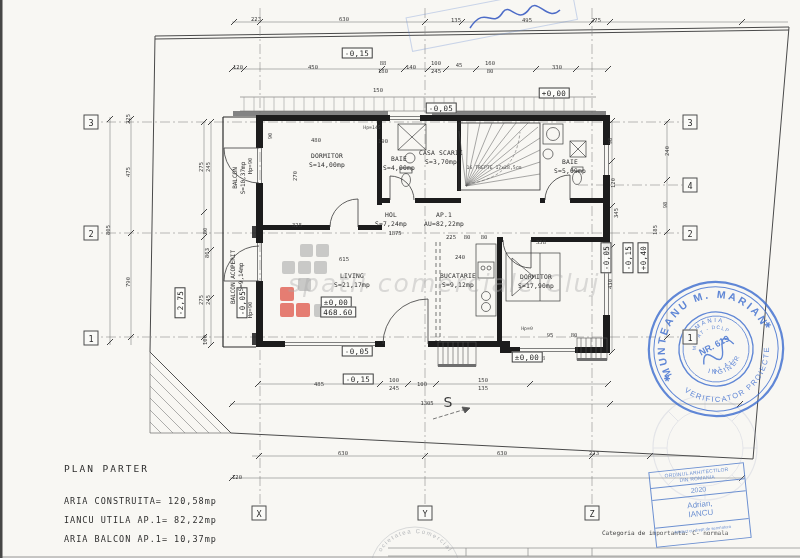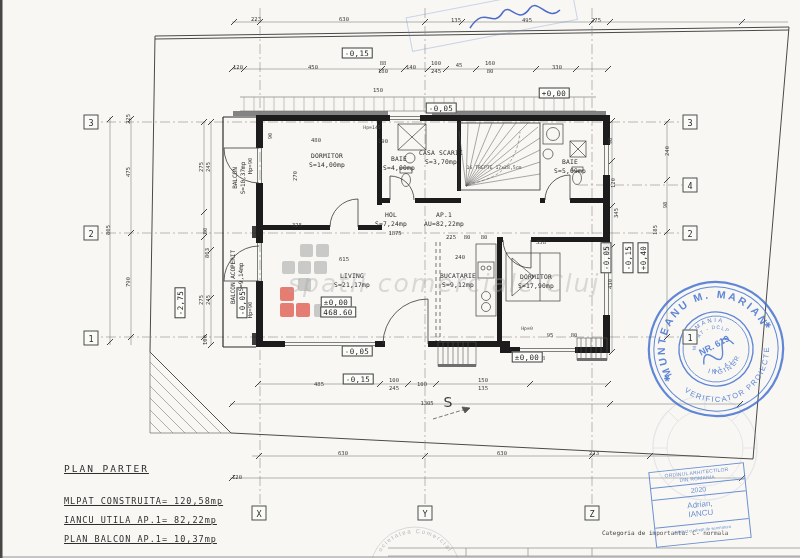--- a/index.html
+++ b/index.html
@@ -11,21 +11,21 @@
   .v{transform:translate(-50%,-50%) rotate(-90deg);}
   .r{font-size:6.3px;text-align:center;letter-spacing:.2px;color:#2b2b2b;line-height:1.35;}
   .rv{font-size:6px;text-align:center;transform:translate(-50%,-50%) rotate(-90deg);line-height:1.3;color:#2b2b2b;}
   .l{border:1px solid #3d3d3d;background:rgba(252,252,250,.92);padding:0 2px;font-size:7.5px;color:#1f1f1f;letter-spacing:.4px;}
   .lv{border:1px solid #3d3d3d;background:rgba(252,252,250,.92);padding:0 2px;font-size:7.5px;color:#1f1f1f;letter-spacing:.4px;transform:translate(-50%,-50%) rotate(-90deg);}
   .s{font-size:4.8px;color:#4a4a4a;}
   .cp{font-size:14px;font-family:"DejaVu Sans",sans-serif;color:#3c3c3c;}
   .axm{position:absolute;width:13px;height:13px;border:1px solid #4c4c4c;background:rgba(250,250,247,.95);
        font:8.5px "DejaVu Sans Mono",monospace;color:#2b2b2b;display:flex;align-items:center;justify-content:center;
        transform:translate(-50%,-50%);}
-  #notes-block{position:absolute;left:64px;top:463px;color:#2e2e2e;text-decoration:underline;}
+  #notes-block{position:absolute;left:64px;top:463px;color:#2e2e2e;}
   #plan-title{font:9.5px "DejaVu Sans Mono",monospace;letter-spacing:2px;margin-bottom:22px;}
   .area-line{font:8.5px "DejaVu Sans Mono",monospace;letter-spacing:1px;margin-bottom:9px;white-space:pre;}
   #footer-category{position:absolute;left:602px;top:529px;font:6px "DejaVu Sans Mono",monospace;color:#3f3f3f;white-space:nowrap;}
   
   #rect-stamp{position:absolute;left:652px;top:467px;width:94px;height:74px;border:1.5px solid #4a77c9;
      transform:rotate(-6deg);color:#4a77c9;opacity:.8;font-family:"Liberation Sans",sans-serif;background:rgba(255,255,255,.15);}
   #rect-stamp .rs-row{border-bottom:1px solid #4a77c9;text-align:center;padding:1px 2px;}
   #rect-stamp .rs-h{font-size:5px;line-height:1.25;letter-spacing:.2px;}
   #rect-stamp .rs-num{font-size:7px;padding:2px;}
   #rect-stamp .rs-name{font-size:8px;line-height:1.2;padding:4px 2px;white-space:pre-line;}
@@ -373,23 +373,23 @@
       <div class="axm" style="left: 690px; top: 233px;">2</div>
       <div class="axm" style="left: 690px; top: 337px;">1</div>
       <div class="axm" style="left: 259px; top: 513px;">X</div>
       <div class="axm" style="left: 425px; top: 513px;">Y</div>
       <div class="axm" style="left: 592px; top: 513px;">Z</div>
     </div>
 
   <div id="notes-block">
     <div id="plan-title">PLAN PARTER</div>
     <div id="area-lines">
-        <div class="area-line">MLPAT CONSTRUITA= 120,58mp</div>
+        <div class="area-line">ARIA CONSTRUITA= 120,58mp</div>
         <div class="area-line">IANCU UTILA AP.1= 82,22mp</div>
-        <div class="area-line">PLAN BALCON AP.1= 10,37mp</div>
+        <div class="area-line">ARIA BALCON AP.1= 10,37mp</div>
       </div>
   </div>
 
   <div id="footer-category">Categoria de importanta: C- normala</div>
 
   <div id="rect-stamp">
     <div class="rs-row rs-h">
       <div>ORDINUL ARHITECTILOR</div>
       <div>DIN ROMANIA</div>
     </div>

